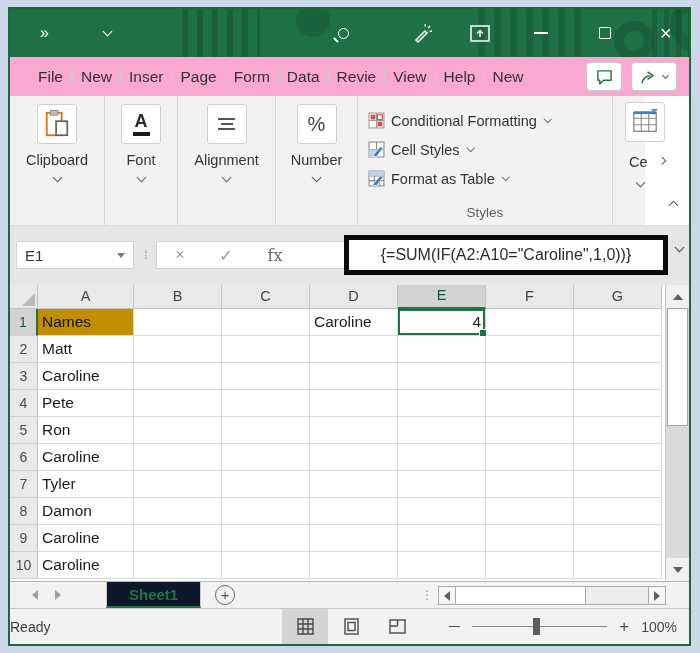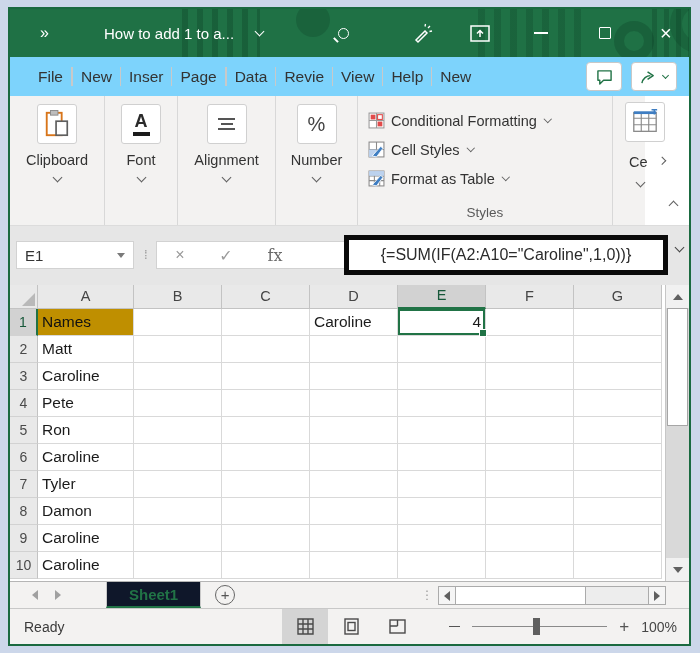--- a/index.html
+++ b/index.html
@@ -28,21 +28,21 @@
   .chev.right { transform:rotate(-45deg); }
   .chev.up { transform:rotate(225deg); margin-top:3px; }
   .glyph-search { width:11px; height:11px; border:1.8px solid #fff; border-radius:50%; position:relative; }
   .glyph-search:after { content:''; position:absolute; width:6px; height:1.8px; background:#fff;
           left:-6px; top:10px; transform:rotate(45deg); }
   .glyph-min { width:14px; height:1.6px; background:#fff; }
   .glyph-max { width:12px; height:12px; border:1.6px solid #fff; border-radius:1px; }
   .glyph-close { font-size:20px; line-height:20px; font-weight:300; }
 
   
-  .tabrow { height:39px; flex:none; display:flex; align-items:stretch; background:#7dd3fc; }
+  .tabrow { height:39px; flex:none; display:flex; align-items:stretch; background:#f9a8d4; }
   .tabs { display:flex; align-items:stretch; padding-left:20px; flex:1; }
   .tab { position:relative; display:flex; align-items:center; padding:0 8px; font-size:15.5px;
          color:#333; white-space:nowrap; }
   .tsep { width:1px; height:19px; background:#c9c9c9; align-self:center; }
   .tab.active { color:#191919; }
   .tab.active:after { content:''; position:absolute; left:7px; right:7px; bottom:3px; height:3px; background:#217346; }
   .tabrow-right { display:flex; align-items:center; gap:9px; padding-right:12px; }
   .mini-btn { height:29px; border:1px solid #c8c8c8; border-radius:4px; background:#fff;
               display:flex; align-items:center; justify-content:center; gap:6px; padding:0 8px; color:#217346; }
 
@@ -135,21 +135,21 @@
   .sb-dots { position:absolute; left:411px; top:6px; color:#9a9a9a; font-size:12px; }
   .hscroll { position:absolute; left:428px; top:4px; width:228px; height:19px; border:1px solid #ababab;
              display:flex; background:#ededed; }
   .hs-btn { width:17px; background:#f5f5f5; display:flex; align-items:center; justify-content:center; }
   .hs-btn.l { border-right:1px solid #ababab; } .hs-btn.r { border-left:1px solid #ababab; margin-left:auto; }
   .hs-thumb { width:130px; background:#fff; border-right:1px solid #ababab; }
 
   
   .statusbar { flex:1; background:#f3f2f1; border-top:1px solid #c8c8c8; position:relative;
                display:flex; align-items:center; }
-  .ready { padding-left:14px; font-size:14px; color:#3b3b3b; }
+  .ready { font-size:14px; color:#3b3b3b; }
   .view-btns { position:absolute; left:272px; top:0; bottom:0; display:flex; }
   .view-btn { width:46px; display:flex; align-items:center; justify-content:center; }
   .view-btn.active { background:#d4d4d4; }
   .zoom-ctl { position:absolute; right:12px; top:0; bottom:0; display:flex; align-items:center; gap:12px; }
   .zminus { width:11px; height:1.6px; background:#555; }
   .zplus { font-size:17px; color:#555; line-height:10px; }
   .ztrack { width:135px; height:1.6px; background:#8a8a8a; position:relative; }
   .zthumb { position:absolute; left:45%; top:-8px; width:7px; height:17px; background:#5f5f5f; }
   .zpct { font-size:14px; color:#474747; }
   svg { display:block; }
@@ -161,21 +161,20 @@
 
   <div class="titlebar">
     <div class="deco bars1"></div>
     <div class="deco bars2"></div>
     <div class="deco bars3"></div>
     <div class="deco circ1"></div>
     <div class="deco ring1"></div>
     <div class="deco ring2"></div>
     <div class="tb-item overflow">»</div>
     <div class="tb-item title-wrap">
-      <span>How to add 1 to a...</span>
       <span class="chev"></span>
     </div>
     <div class="tb-item" style="left:328px">
       <span class="glyph-search"></span>
     </div>
     <div class="tb-item" style="left:402px">
       <svg width="21" height="21" viewBox="0 0 21 21">
         <path d="M4 17 L13 8 L15 10 L6 19 Z M13 8 l2 2" fill="none" stroke="#fff" stroke-width="1.5"></path>
         <path d="M16 5 l2-2 M17.5 8.5 l2.5-.5 M13 3.5 l.5-2.5" stroke="#fff" stroke-width="1.3"></path>
       </svg>
@@ -199,20 +198,21 @@
     <div class="tabs">
       <span class="tab">File</span>
         <i class="tsep"></i>
         <i class="tsep"></i>
       <span class="tab">New</span>
         <i class="tsep"></i>
       <span class="tab">Inser</span>
         <i class="tsep"></i>
       <span class="tab">Page</span>
         <i class="tsep"></i>
+      <span class="tab">Form</span>
         <i class="tsep"></i>
       <span class="tab">Data</span>
         <i class="tsep"></i>
       <span class="tab">Revie</span>
         <i class="tsep"></i>
       <span class="tab">View</span>
         <i class="tsep"></i>
       <span class="tab">Help</span>
         <i class="tsep"></i>
       <span class="tab">New</span>

